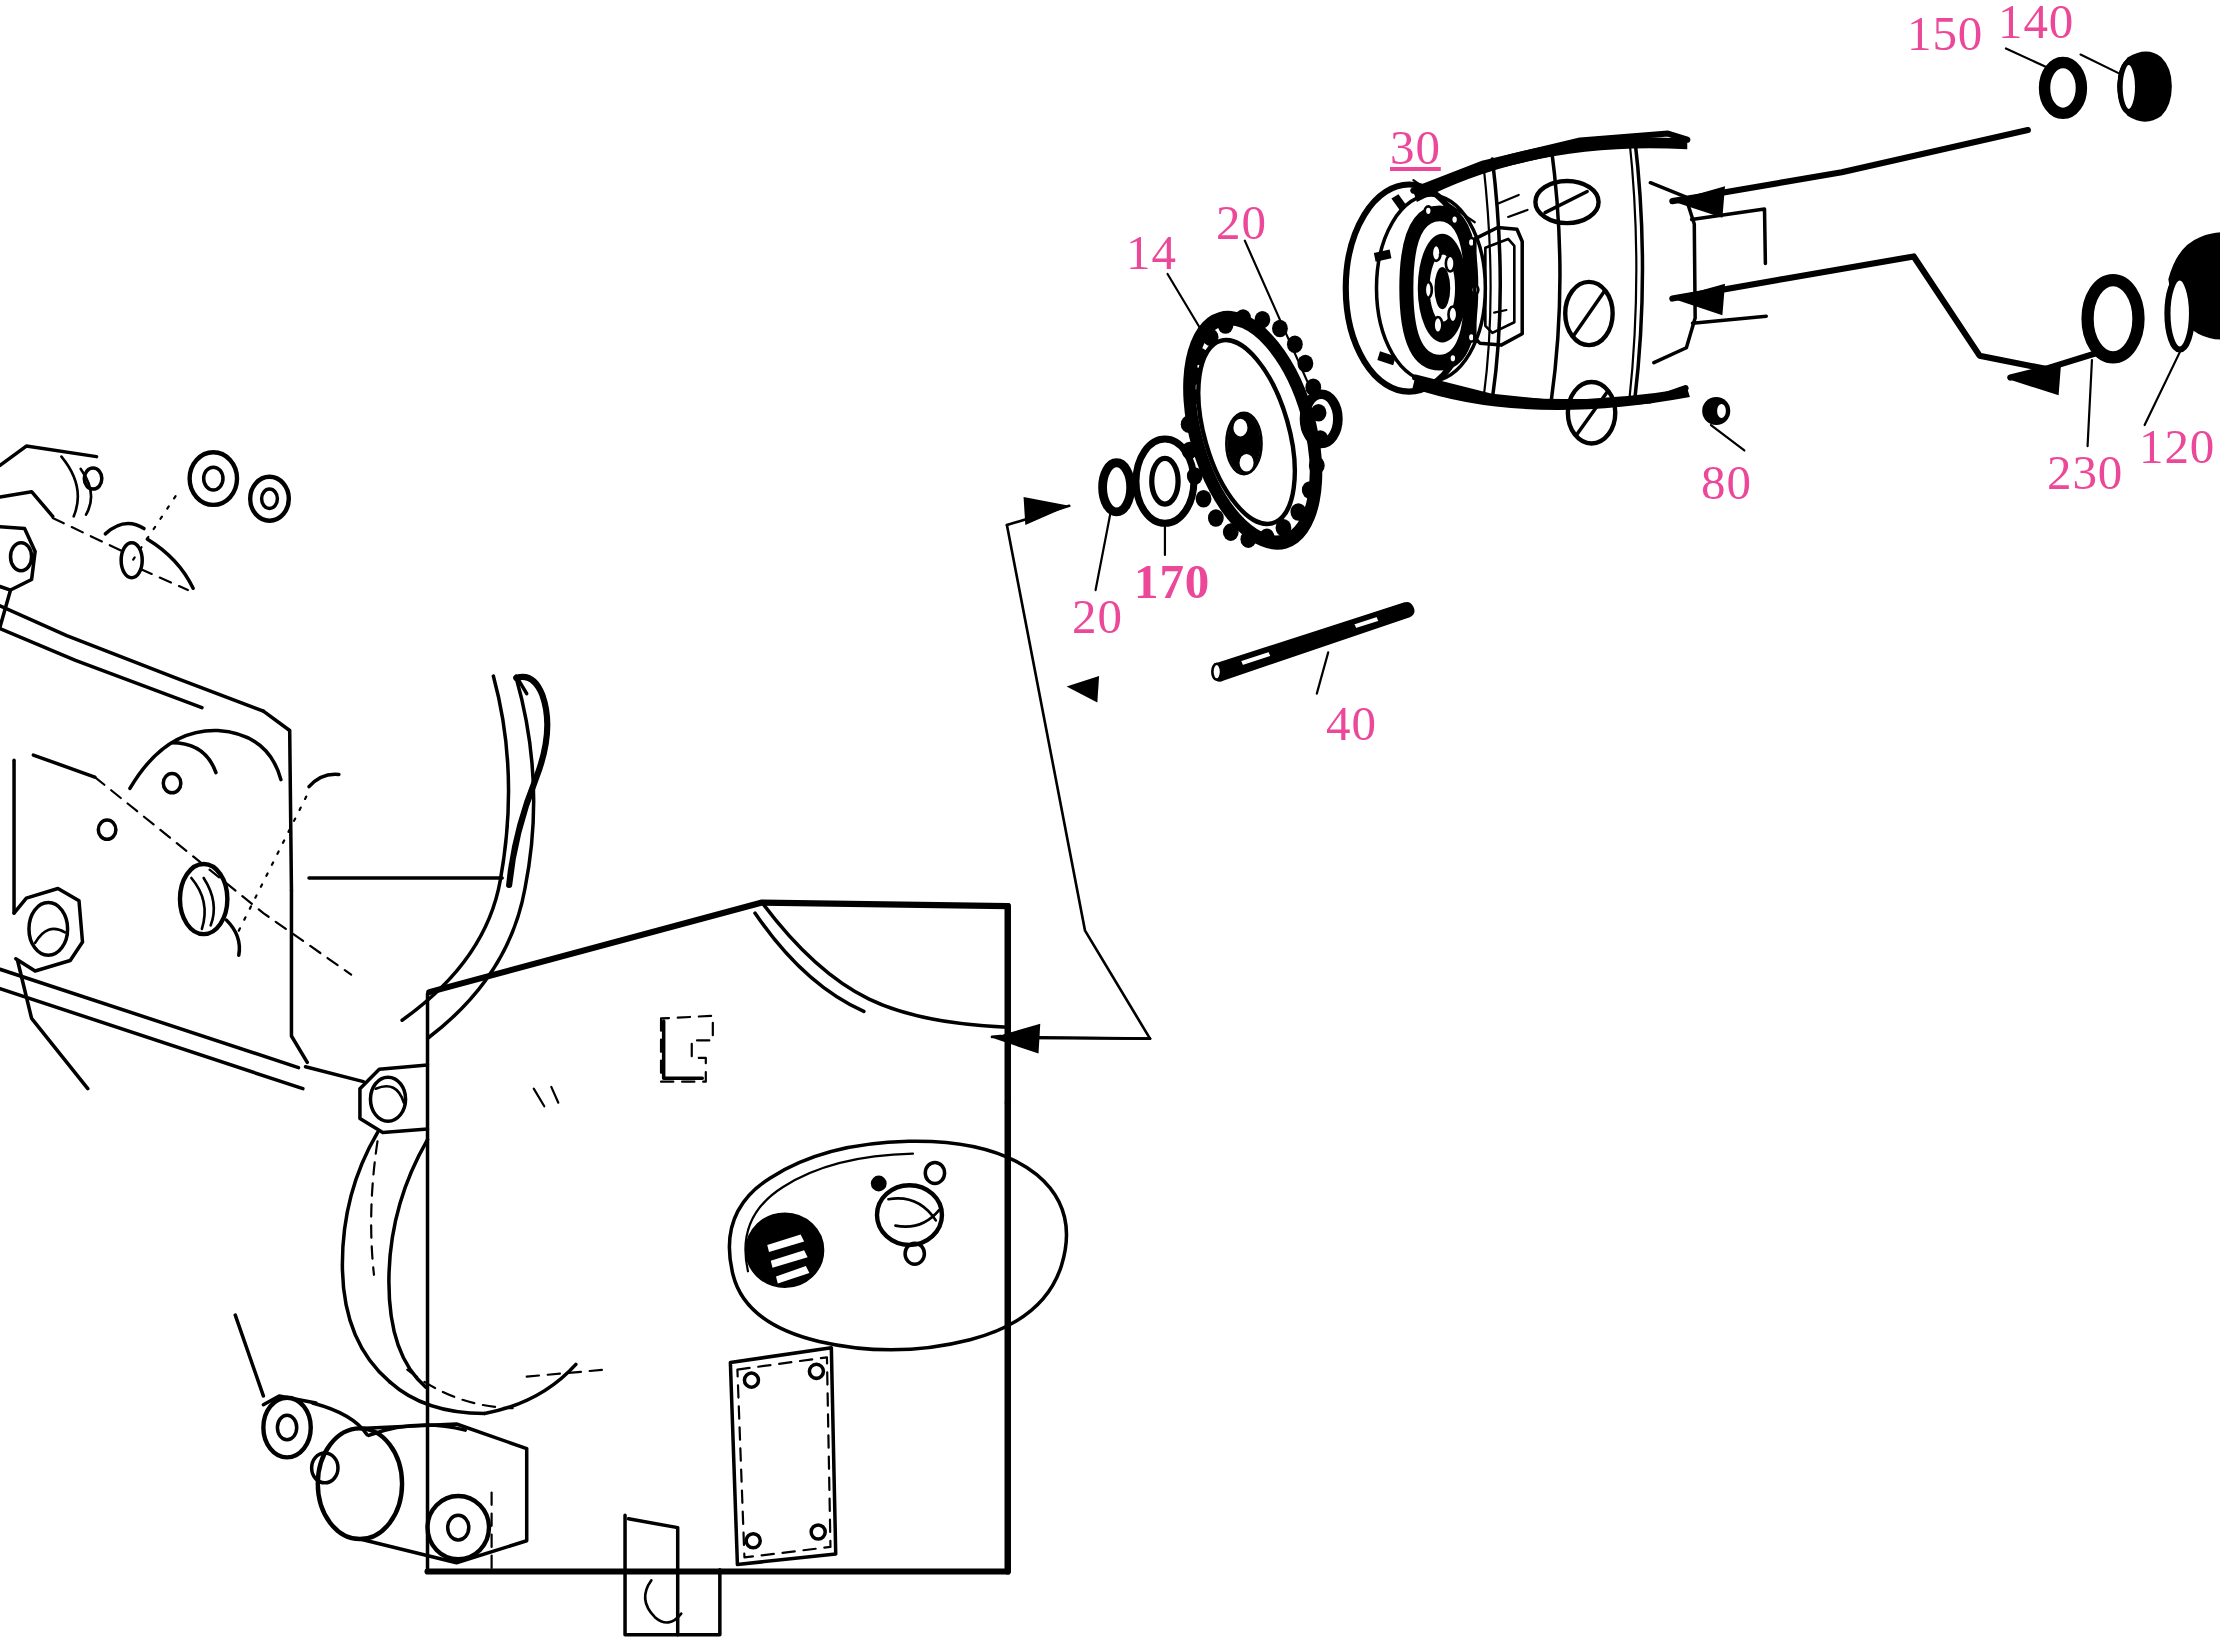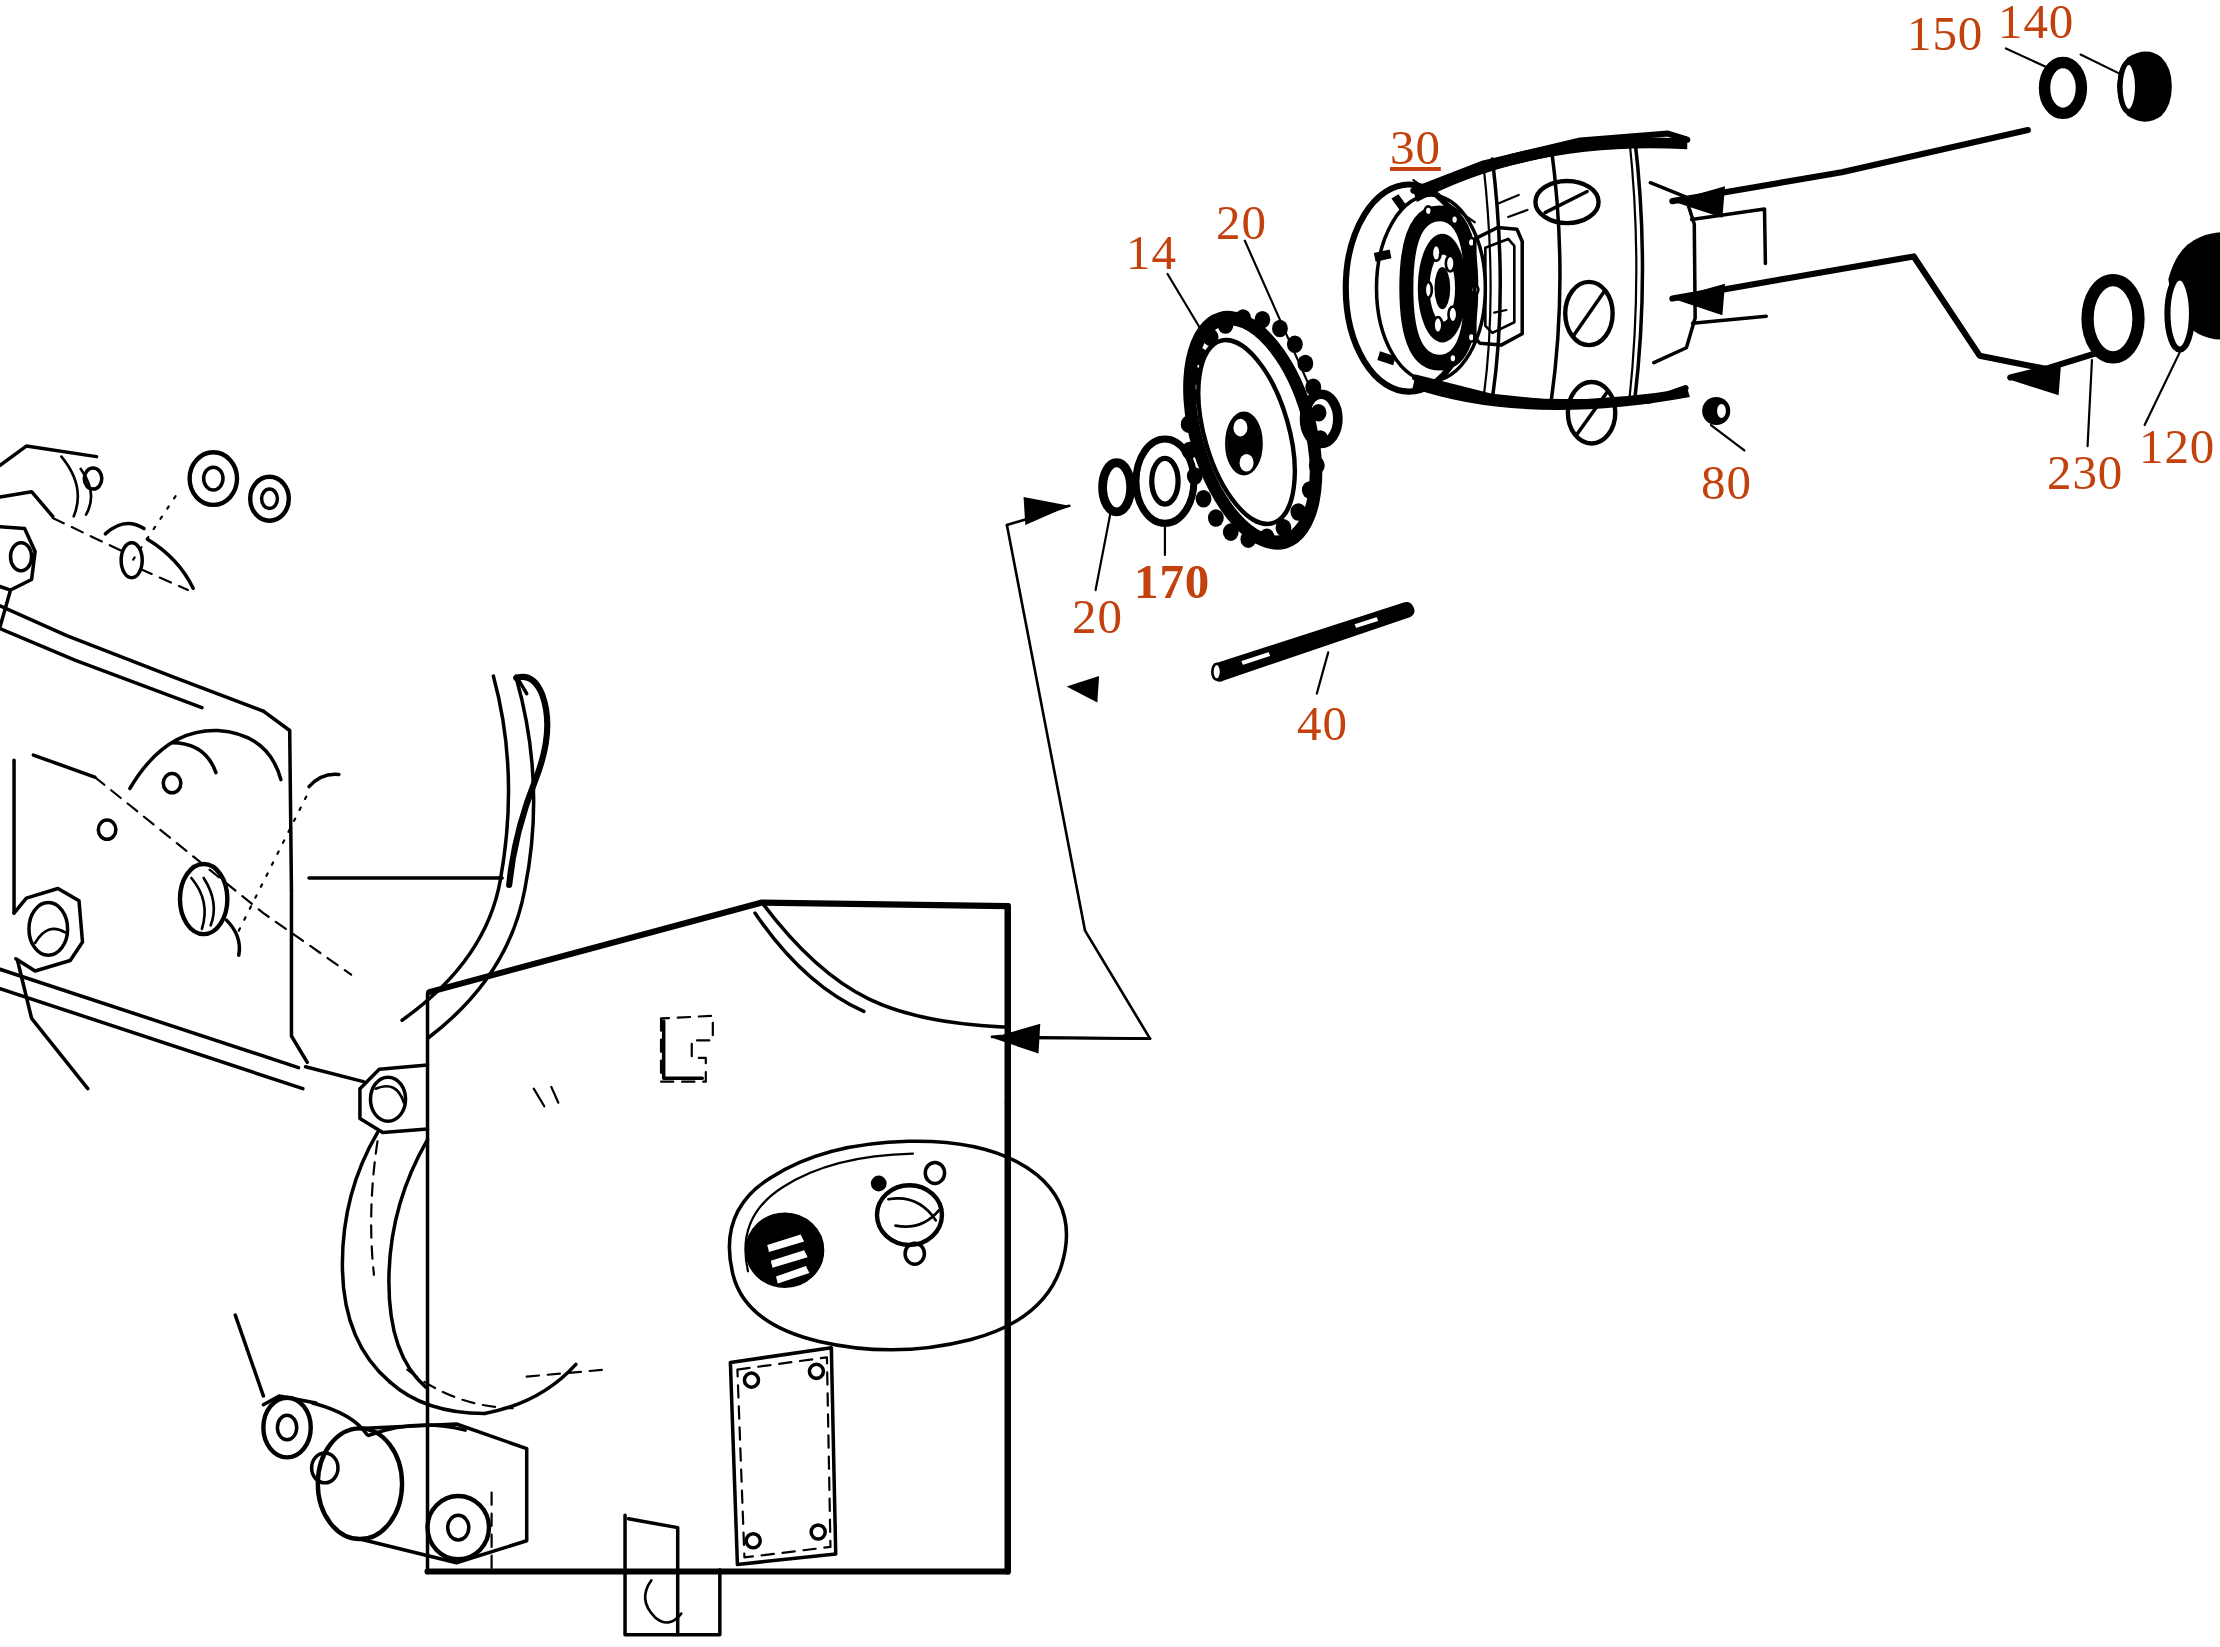--- a/index.html
+++ b/index.html
@@ -10,21 +10,21 @@
     overflow:hidden;
     position:relative;
   }
   #stage{position:absolute;left:0;top:0;width:2221px;height:1648px;background:#fff;}
   svg#dwg{position:absolute;left:0;top:0;width:2221px;height:1648px;display:block;}
   .callout{
     position:absolute;
     font-family:"Liberation Serif", serif;
     font-size:49px;
     line-height:1;
-    color:#c2410c;
+    color:#ec4899;
     white-space:nowrap;
     letter-spacing:0.9px;
     user-select:none;
   }
   .ln{fill:none;stroke:#000;stroke-width:3;stroke-linecap:round;stroke-linejoin:round;}
   .ln-thin{fill:none;stroke:#000;stroke-width:2.5;stroke-linecap:round;stroke-linejoin:round;}
   .ln-med{fill:none;stroke:#000;stroke-width:4;stroke-linecap:round;stroke-linejoin:round;}
   .ln-hvy{fill:none;stroke:#000;stroke-width:7;stroke-linecap:round;stroke-linejoin:round;}
   .fillblk{fill:#000;stroke:none;}
   .fillwht{fill:#fff;stroke:#000;stroke-width:3;}
@@ -378,16 +378,16 @@
 <div class="callout" style="left:1907px;top:8.8px;">150</div>
 <div class="callout" style="left:1998px;top:-3.5px;">140</div>
 <div class="callout" style="left:1390px;top:123px;text-decoration:underline;">30</div>
 <div class="callout" style="left:1216px;top:198px;">20</div>
 <div class="callout" style="left:1126px;top:228px;">14</div>
 <div class="callout" style="left:2139px;top:422px;">120</div>
 <div class="callout" style="left:2047px;top:448px;">230</div>
 <div class="callout" style="left:1701px;top:458px;">80</div>
 <div class="callout" style="left:1134px;top:557px;font-weight:bold;">170</div>
 <div class="callout" style="left:1072px;top:592px;">20</div>
-<div class="callout" style="left:1297px;top:699px;text-align:right;">40</div>
+<div class="callout" style="left:1326px;top:699px;text-align:right;">40</div>
 
 </div>
 
 
 </body></html>

